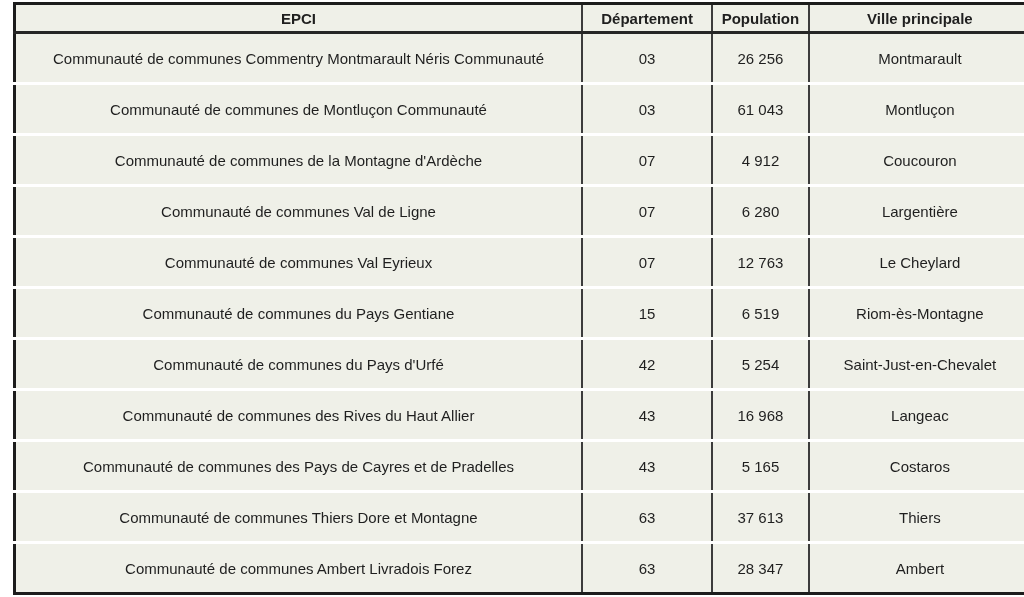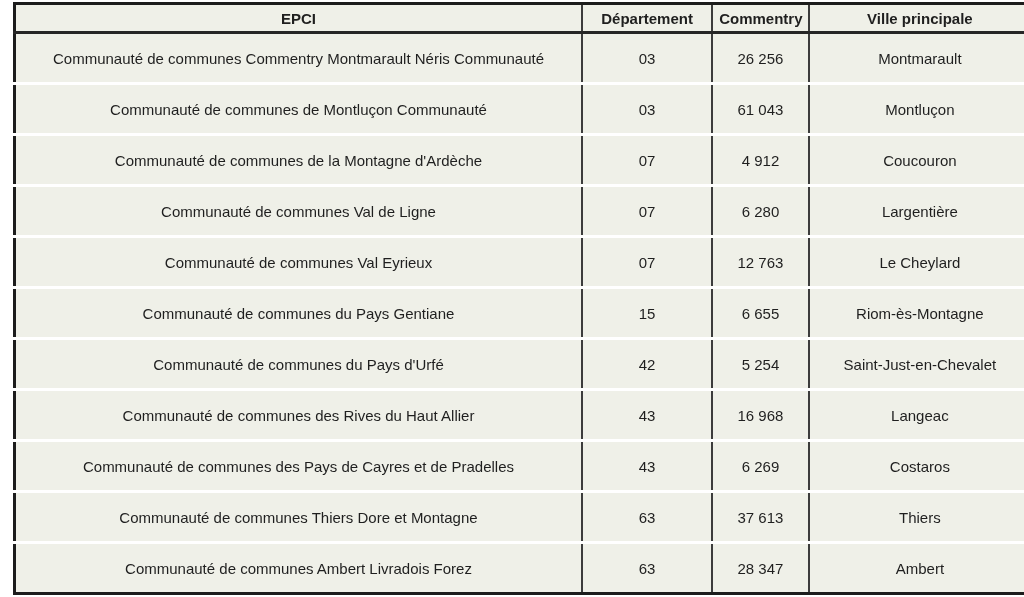--- a/index.html
+++ b/index.html
@@ -67,21 +67,21 @@
     <colgroup>
       <col class="c-epci">
         <col class="c-dept">
         <col class="c-pop">
         <col class="c-ville">
     </colgroup>
     <thead>
       <tr>
         <th>EPCI</th>
         <th>Département</th>
-        <th>Commentry</th>
+        <th>Population</th>
         <th>Ville principale</th>
       </tr>
     </thead>
     <tbody>
         <tr>
           <td>Communauté de communes Commentry Montmarault Néris Communauté</td>
           <td>03</td>
           <td>26 256</td>
           <td>Montmarault</td>
         </tr>
@@ -105,39 +105,39 @@
         </tr>
         <tr>
           <td>Communauté de communes Val Eyrieux</td>
           <td>07</td>
           <td>12 763</td>
           <td>Le Cheylard</td>
         </tr>
         <tr>
           <td>Communauté de communes du Pays Gentiane</td>
           <td>15</td>
-          <td>6 655</td>
+          <td>6 519</td>
           <td>Riom-ès-Montagne</td>
         </tr>
         <tr>
           <td>Communauté de communes du Pays d'Urfé</td>
           <td>42</td>
           <td>5 254</td>
           <td>Saint-Just-en-Chevalet</td>
         </tr>
         <tr>
           <td>Communauté de communes des Rives du Haut Allier</td>
           <td>43</td>
           <td>16 968</td>
           <td>Langeac</td>
         </tr>
         <tr>
           <td>Communauté de communes des Pays de Cayres et de Pradelles</td>
           <td>43</td>
-          <td>6 269</td>
+          <td>5 165</td>
           <td>Costaros</td>
         </tr>
         <tr>
           <td>Communauté de communes Thiers Dore et Montagne</td>
           <td>63</td>
           <td>37 613</td>
           <td>Thiers</td>
         </tr>
         <tr>
           <td>Communauté de communes Ambert Livradois Forez</td>

